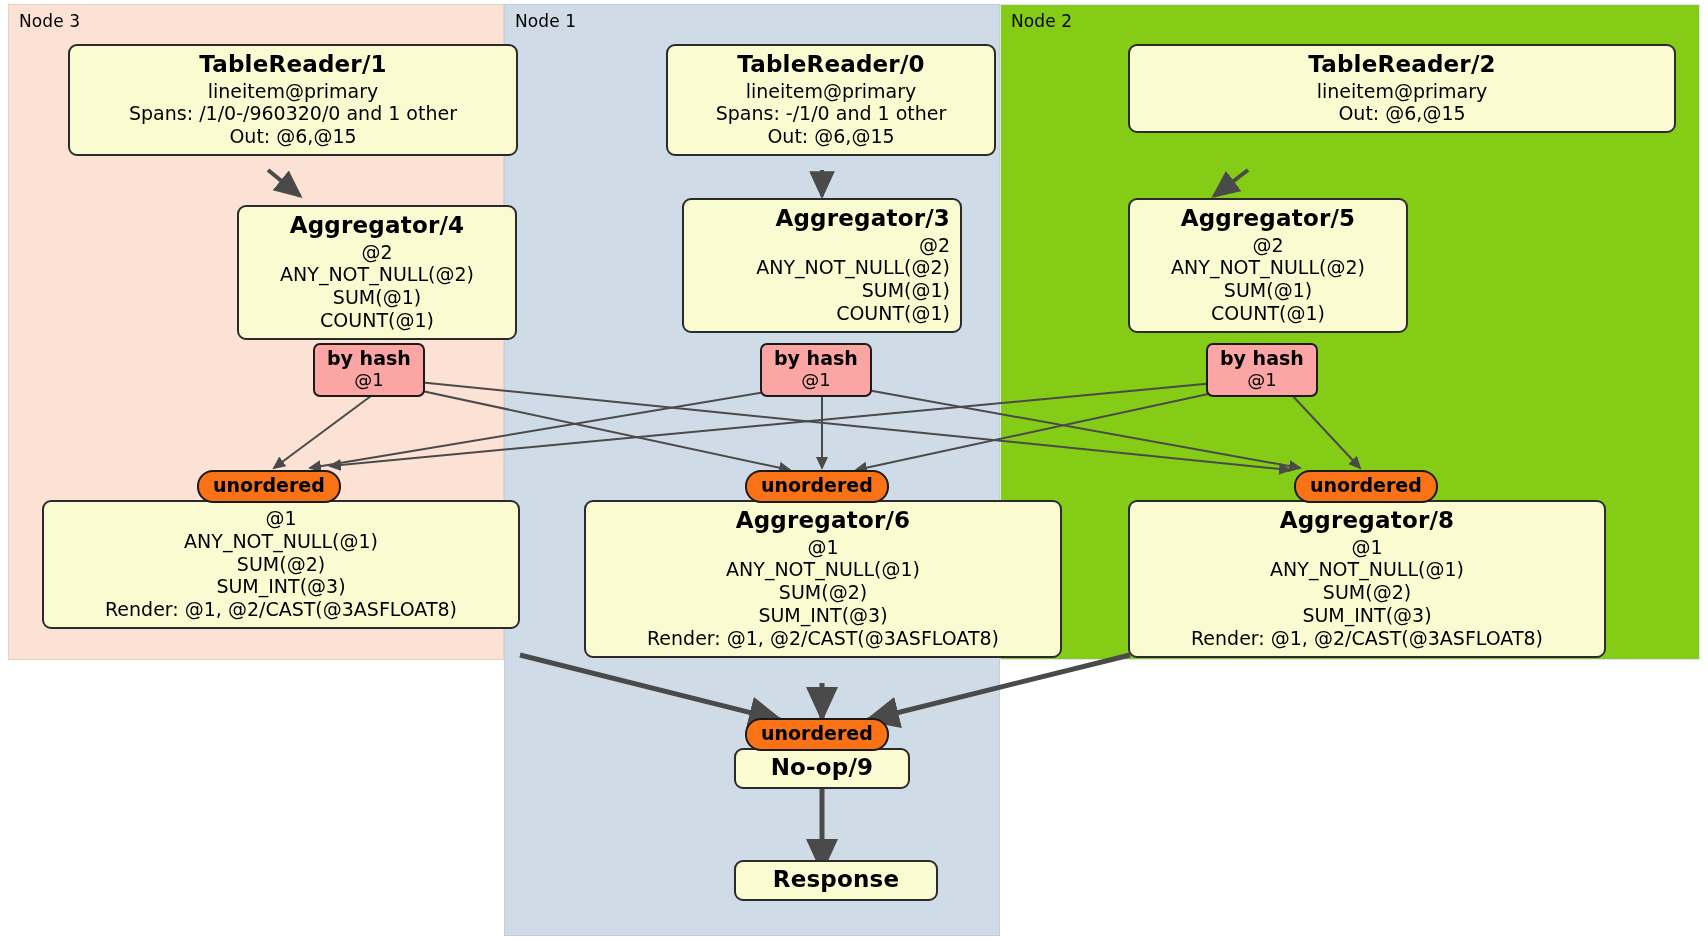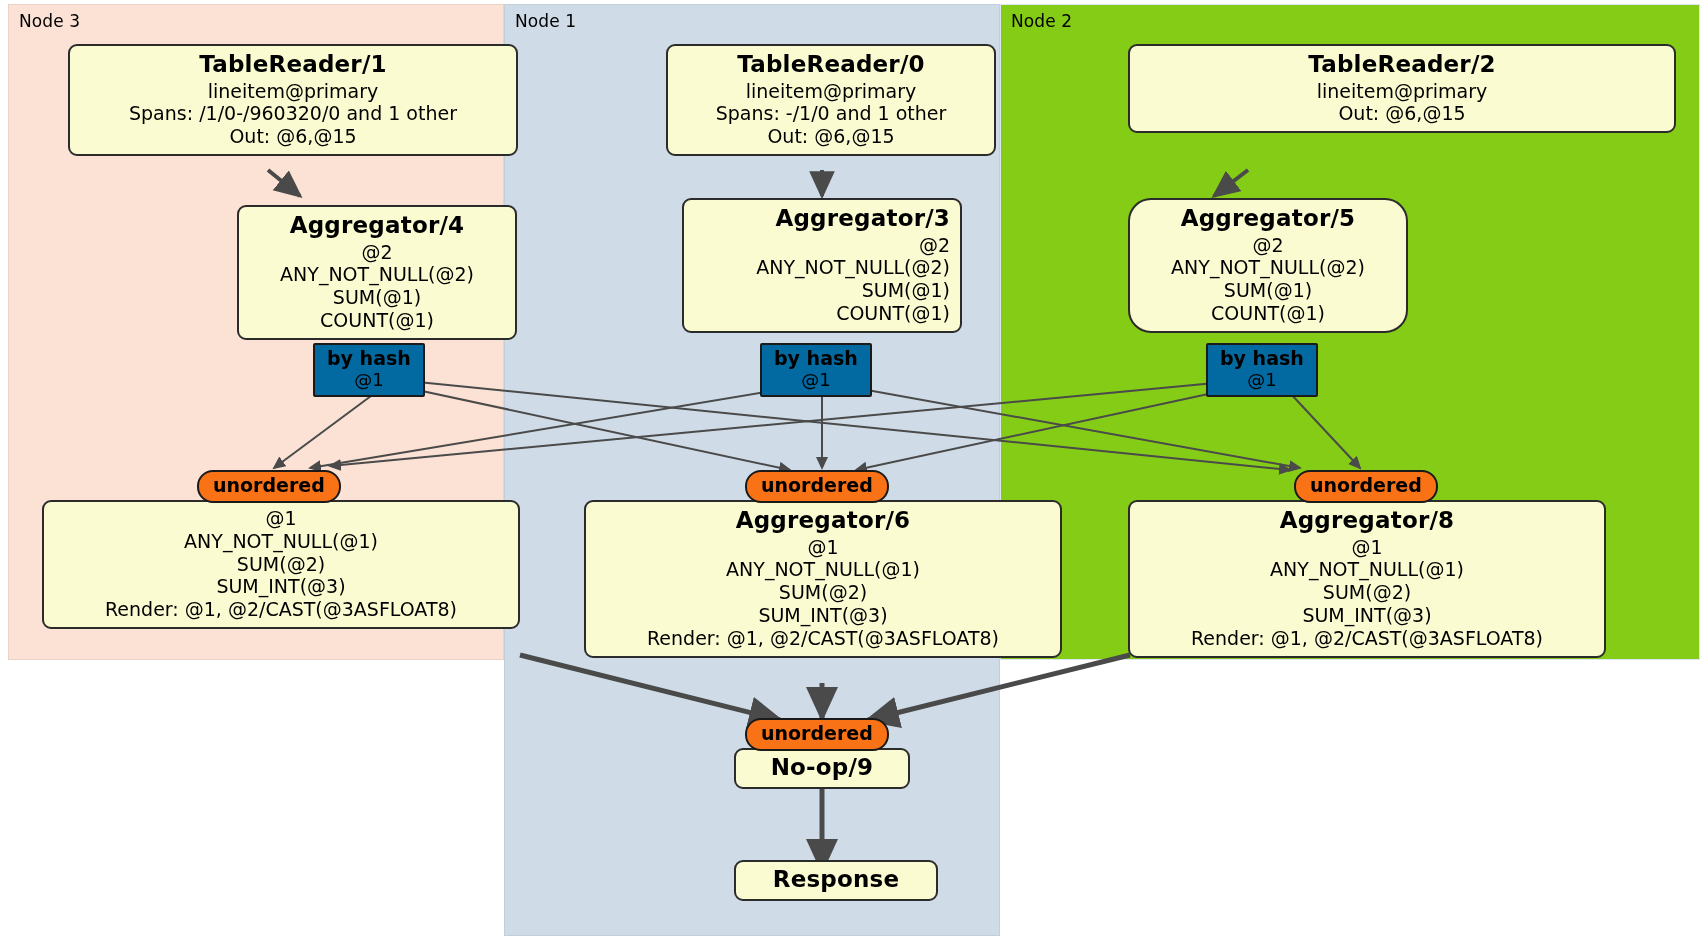--- a/index.html
+++ b/index.html
@@ -69,22 +69,22 @@
   
   .pill {
     position: absolute;
     text-align: center;
     border: 2px solid #1a1a1a;
     z-index: 8;
     line-height: 1.15;
     color: #000;
   }
   .pill.hash {
-    background: #0369a1;
-    border-radius: 2px;
+    background: #fca5a5;
+    border-radius: 7px;
     padding: 3px 12px 4px 12px;
     font-size: 19px;
   }
   .pill.hash .h1 { font-weight: bold; display: block; }
   .pill.hash .h2 { display: block; font-weight: normal; font-size: 18px; }
   .pill.unordered {
     background: #f97316;
     border-radius: 16px;
     padding: 3px 14px 4px 14px;
     font-size: 19px;
@@ -180,21 +180,21 @@
   </div>
 
   <div class="proc" id="agg3" style="left:682px; top:198px; width:280px;text-align:right;">
     <span class="t">Aggregator/3</span>
     <span class="l">@2</span>
     <span class="l">ANY_NOT_NULL(@2)</span>
     <span class="l">SUM(@1)</span>
     <span class="l">COUNT(@1)</span>
   </div>
 
-  <div class="proc" id="agg5" style="left:1128px; top:198px; width:280px;border-radius:23px;">
+  <div class="proc" id="agg5" style="left:1128px; top:198px; width:280px;">
     <span class="t">Aggregator/5</span>
     <span class="l">@2</span>
     <span class="l">ANY_NOT_NULL(@2)</span>
     <span class="l">SUM(@1)</span>
     <span class="l">COUNT(@1)</span>
   </div>
 
   <div class="pill hash" id="hashL" style="left:313px; top:343px;">
     <span class="h1">by hash</span>
     <span class="h2">@1</span>

